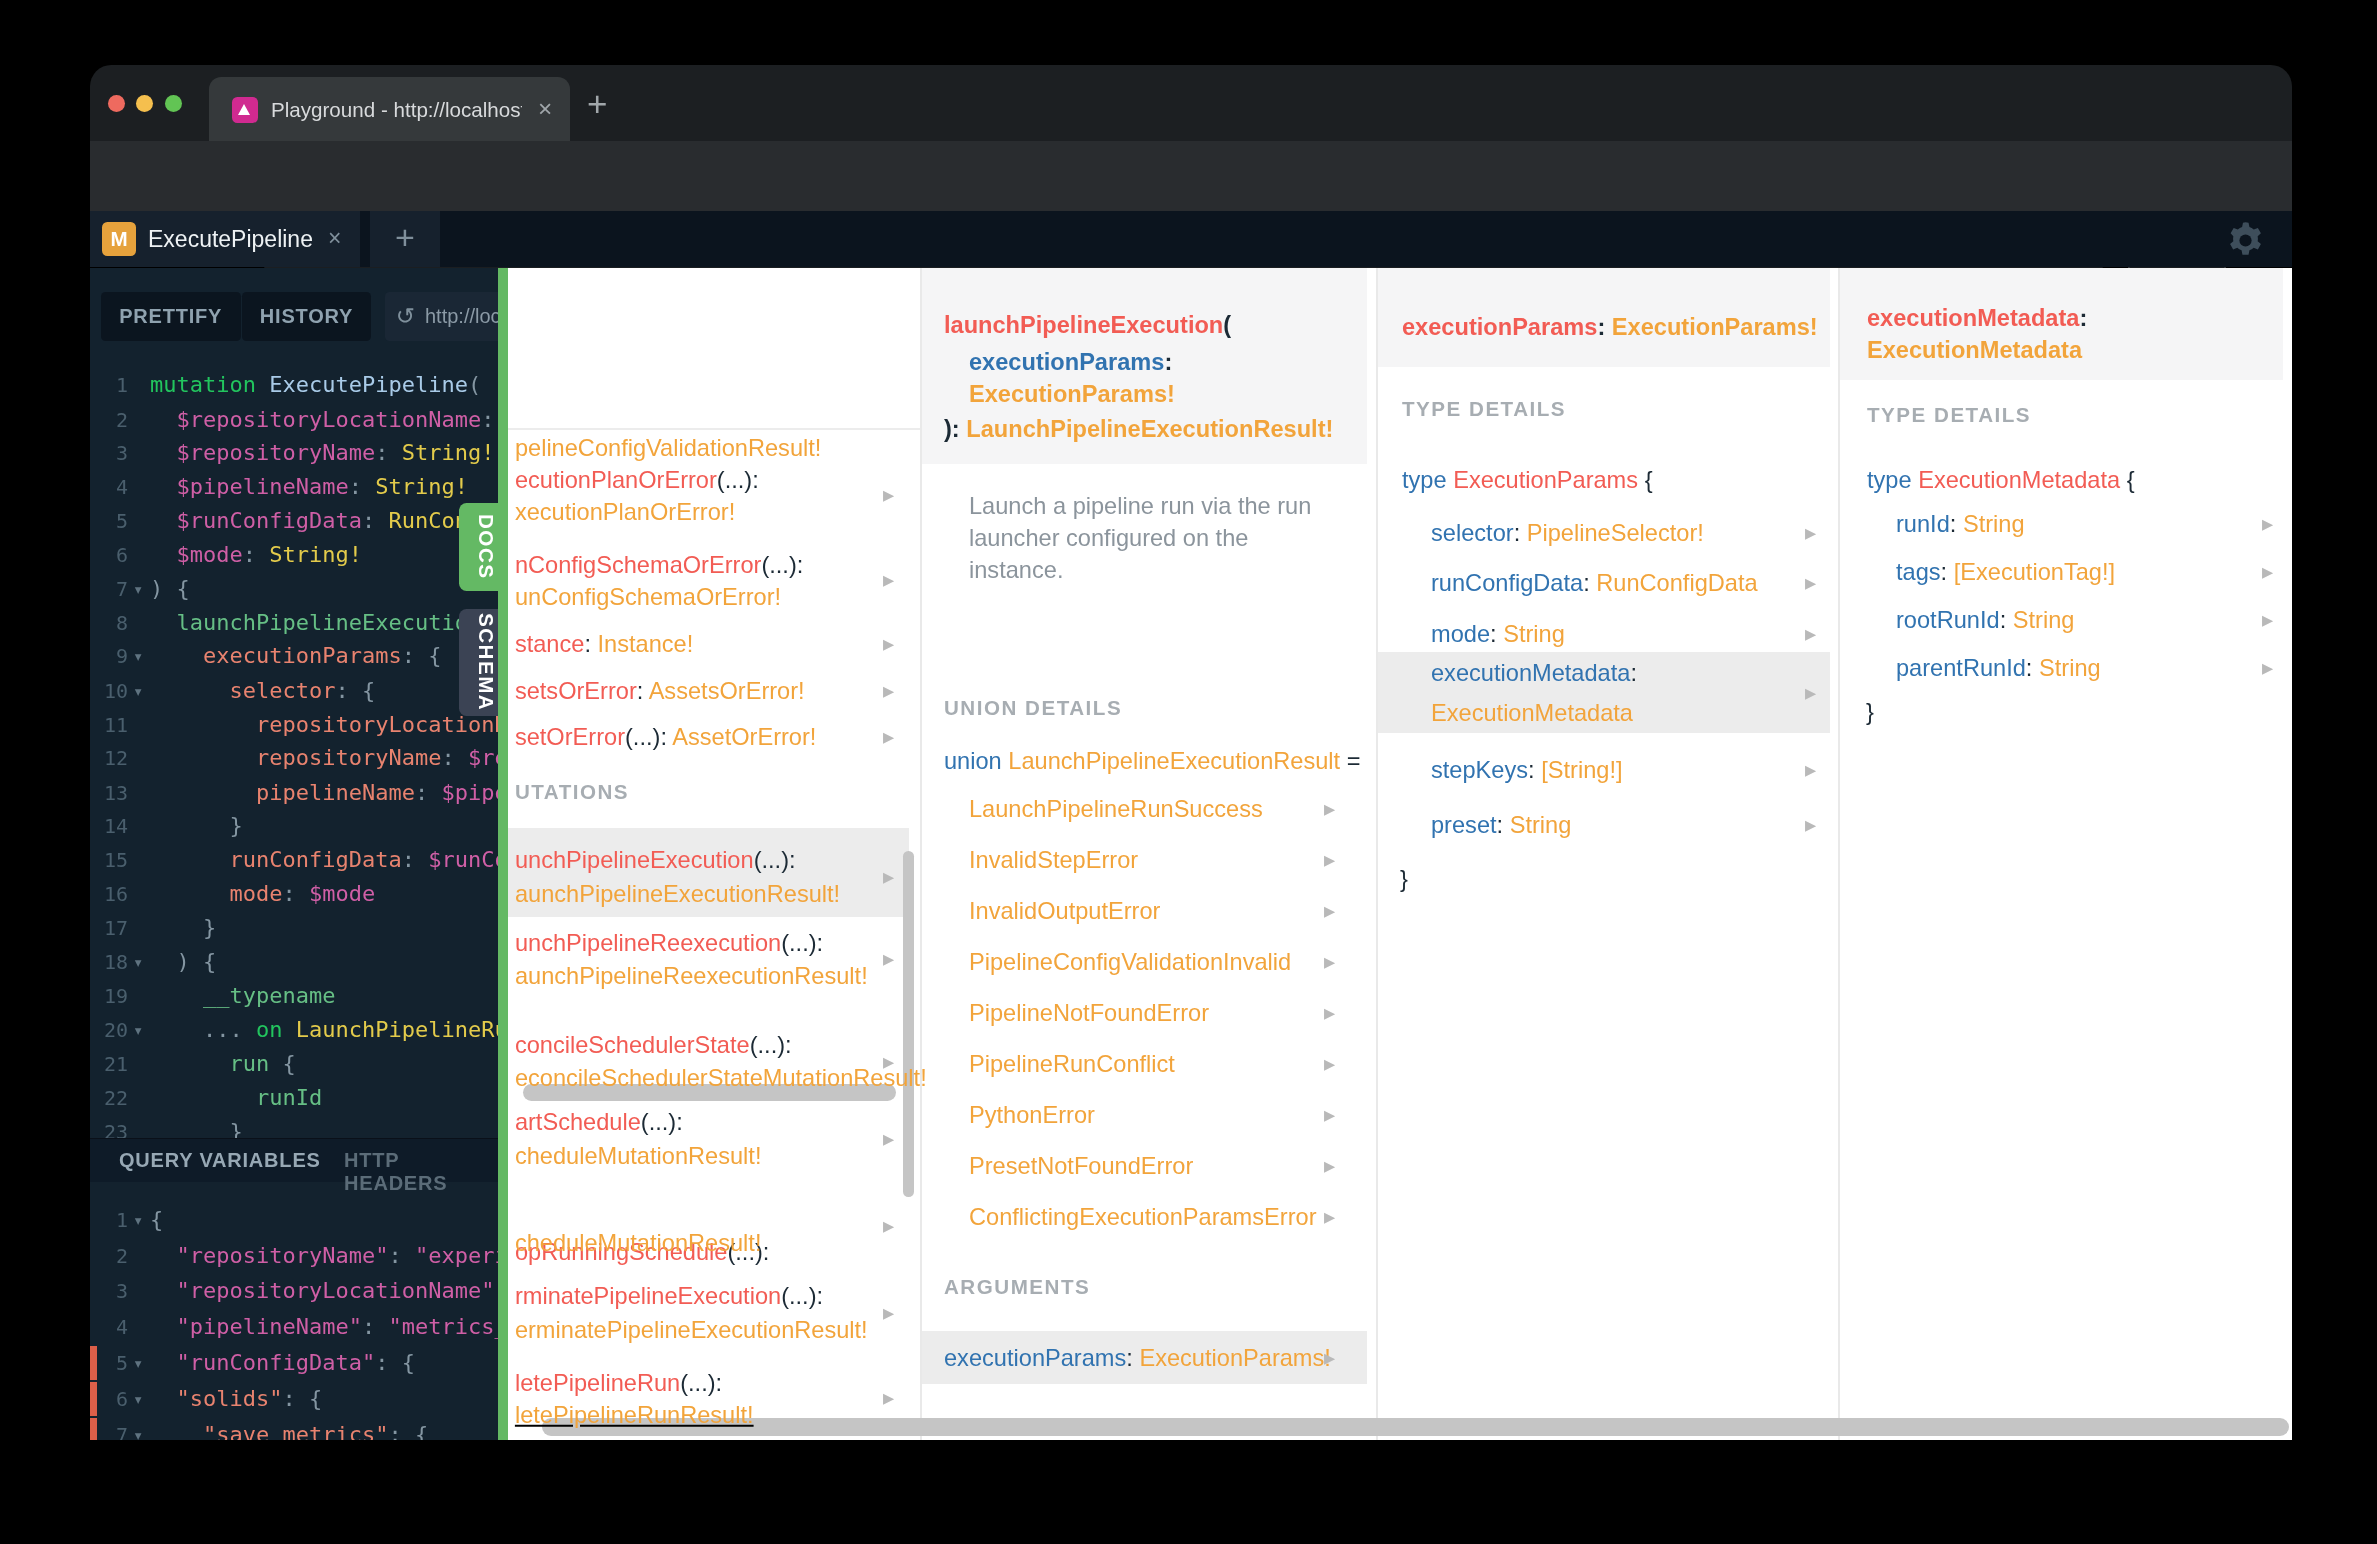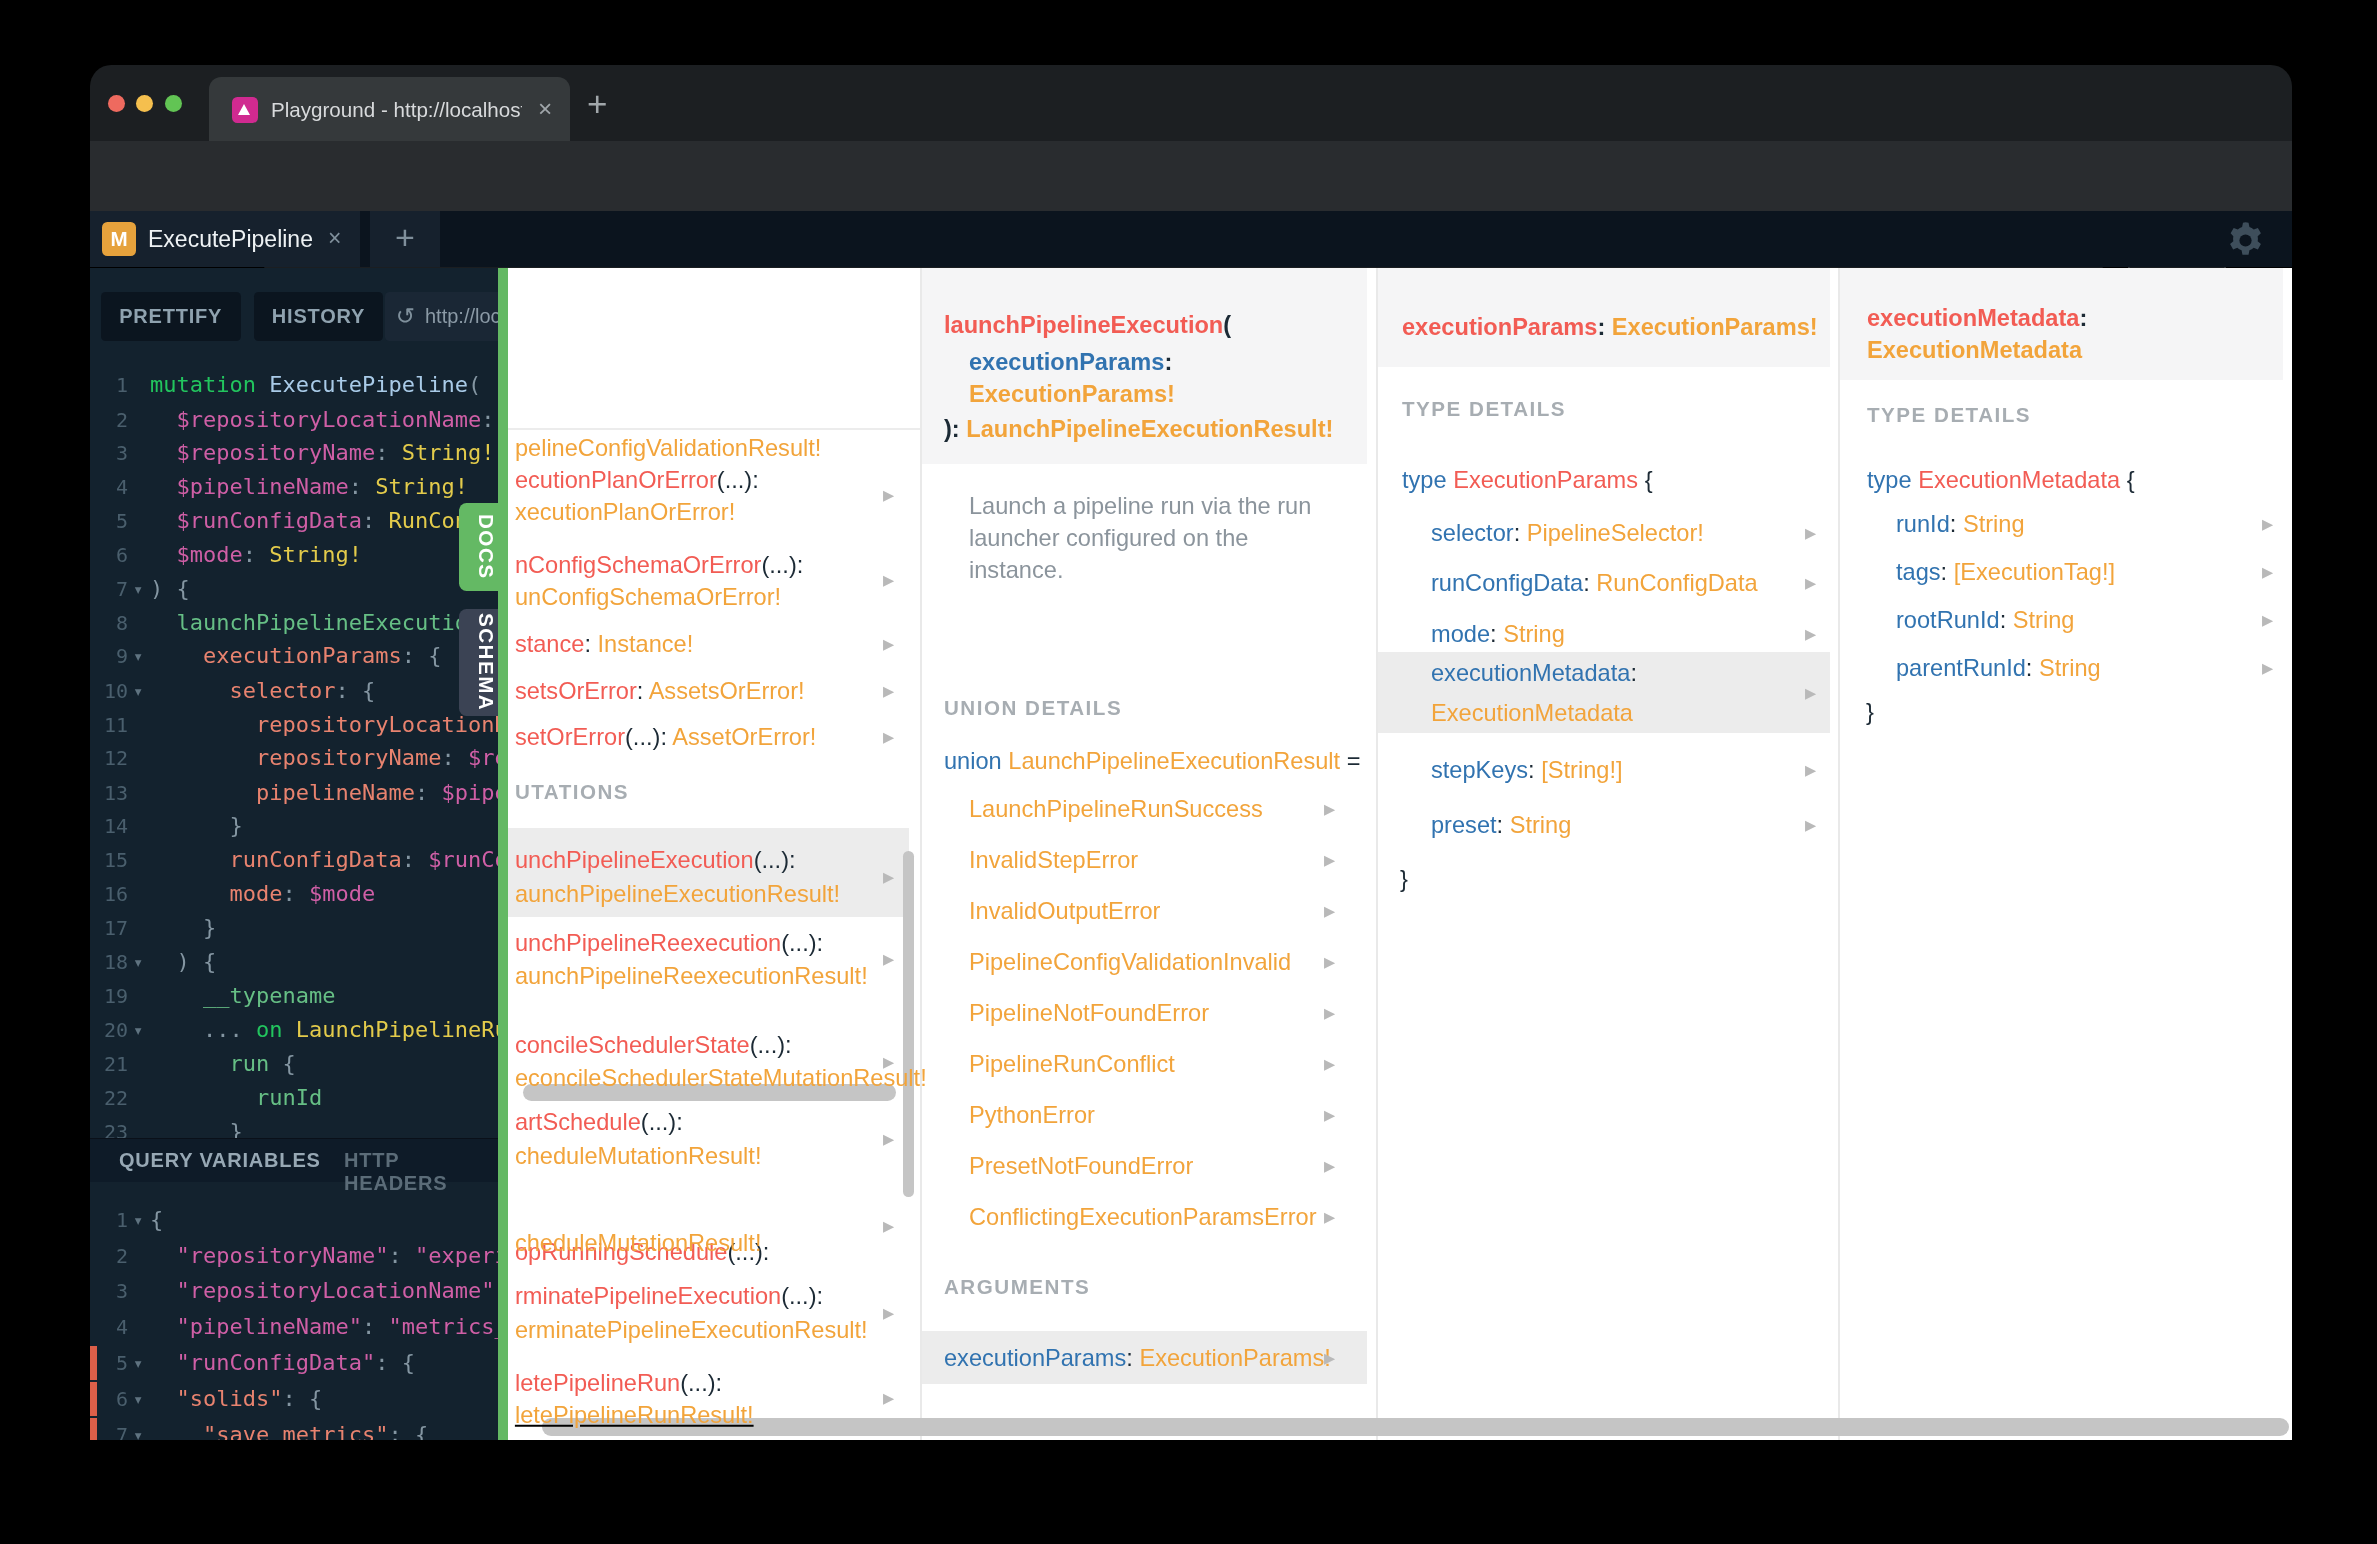--- a/index.html
+++ b/index.html
@@ -126,21 +126,21 @@
       </div>
       <div class="pgplus">+</div>
     </div>
     <svg class="gear" viewBox="0 0 24 24">
       <path fill="#3e4e5b" d="M12 1.8l1.7.3.5 2.4a7.7 7.7 0 012.4 1.4l2.3-.9 1.7 3-1.8 1.6a7.8 7.8 0 010 2.8l1.8 1.6-1.7 3-2.3-.9a7.7 7.7 0 01-2.4 1.4l-.5 2.4h-3.4l-.5-2.4a7.7 7.7 0 01-2.4-1.4l-2.3.9-1.7-3 1.8-1.6a7.8 7.8 0 010-2.8L3.7 8l1.7-3 2.3.9a7.7 7.7 0 012.4-1.4l.5-2.4z"></path>
       <circle cx="12" cy="12" r="3.4" fill="#0b141e"></circle>
     </svg>
 
     <div class="editor">
       <div class="tbtn" style="left:10.7px;width:140px">PRETTIFY</div>
-      <div class="tbtn" style="left:164px;width:129px">HISTORY</div>
+      <div class="tbtn" style="left:152px;width:129px">HISTORY</div>
       <div class="endpoint">
         <span class="rl">↺</span>
         <span class="ep">http://loc</span>
       </div>
       <div id="code-lines">
           <div class="eline" style="top: 117px;"><span class="lnum">1</span><span class="lcode"><span class="c-kw">mutation</span><span class="c-pl"> </span><span class="c-op">ExecutePipeline</span><span class="c-pu">(</span></span></div>
           <div class="eline" style="top: 152px;"><span class="lnum">2</span><span class="lcode"><span class="c-pl">  </span><span class="c-vr">$repositoryLocationName</span><span class="c-pu">: </span></span></div>
           <div class="eline" style="top: 185px;"><span class="lnum">3</span><span class="lcode"><span class="c-pl">  </span><span class="c-vr">$repositoryName</span><span class="c-pu">: </span><span class="c-ty">String!</span></span></div>
           <div class="eline" style="top: 219px;"><span class="lnum">4</span><span class="lcode"><span class="c-pl">  </span><span class="c-vr">$pipelineName</span><span class="c-pu">: </span><span class="c-ty">String!</span></span></div>
           <div class="eline" style="top: 253px;"><span class="lnum">5</span><span class="lcode"><span class="c-pl">  </span><span class="c-vr">$runConfigData</span><span class="c-pu">: </span><span class="c-ty">RunConfigData!</span></span></div>

